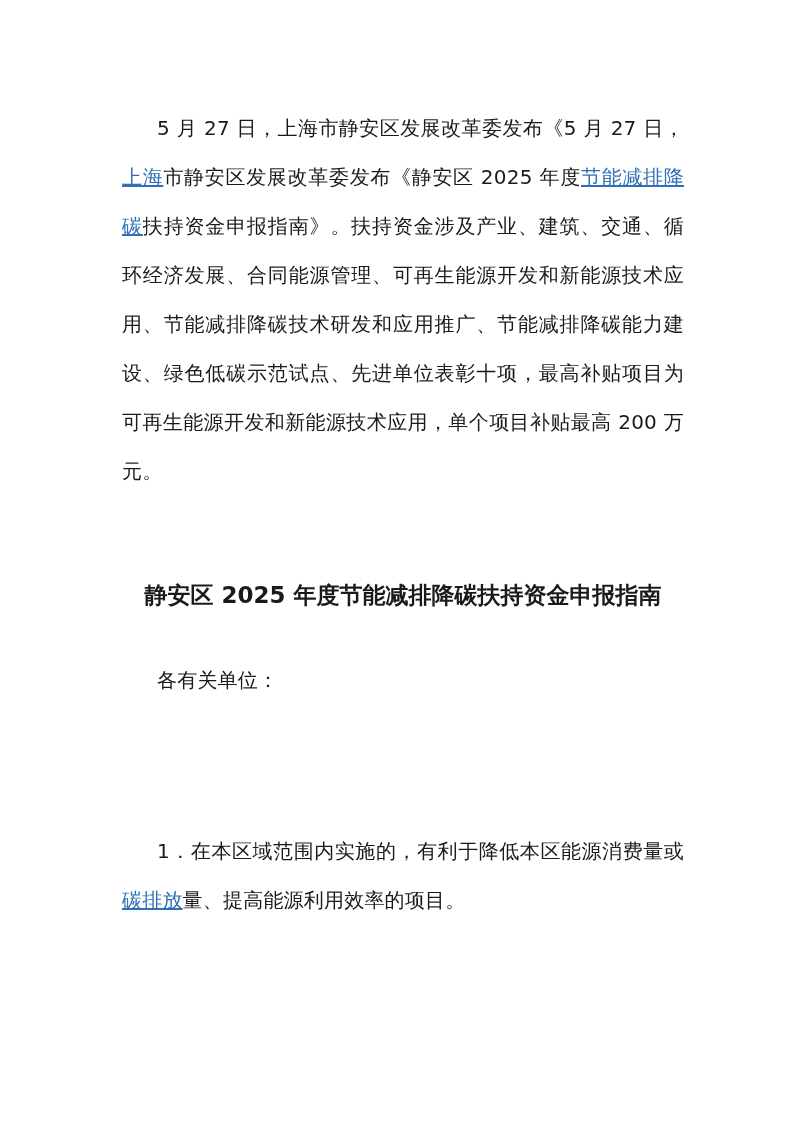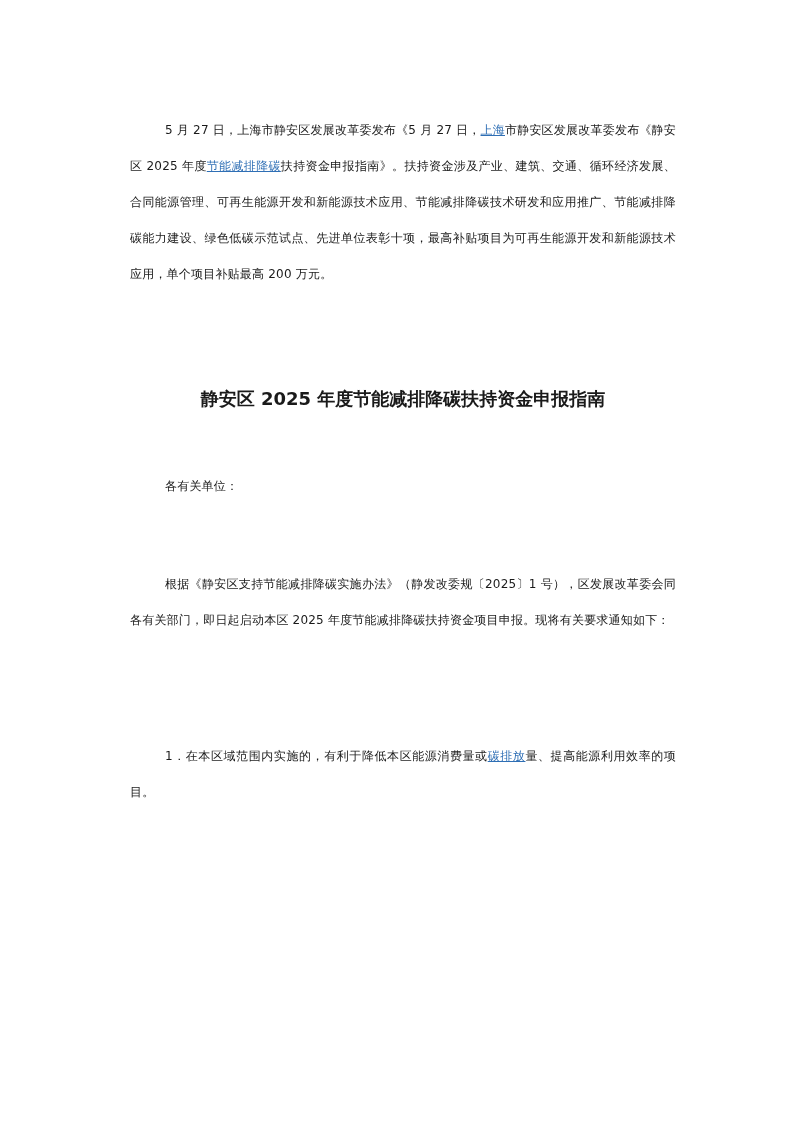--- a/index.html
+++ b/index.html
@@ -1,21 +1,21 @@
 <!DOCTYPE html>
 <html><head>
 <meta charset="utf-8">
 <style>
   html, body { margin: 0; padding: 0; background: #ffffff; }
   body { width: 793px; height: 1122px; position: relative; overflow: hidden;
          font-family: "DejaVu Sans", "Liberation Sans", sans-serif; color: #1a1a1a; }
   .page { position: absolute; left: 118px; top: 100px; width: 570px; }
-  .para { font-size: 12px; line-height: 36px; margin: 12px; text-align: justify; text-indent: 35px; letter-spacing: 0.2px; }
+  .para { font-size: 20px; line-height: 49px; margin: 4px; text-align: justify; text-indent: 35px; letter-spacing: 0.2px; }
   .gap { height: 38px; }
-  .title { font-size: 18px; font-weight: bold; text-align: center; line-height: 38px; margin: 0; }
+  .title { font-size: 23px; font-weight: bold; text-align: center; line-height: 38px; margin: 0; }
   a.link { color: #2f6fb5; text-decoration: underline; }
 </style>
 </head>
 <body>
 
 <div class="page">
   <p class="para"><span>5 月 27 日，上海市静安区发展改革委发布《5 月 27 日，</span><a class="link">上海</a><span>市静安区发展改革委发布《静安区 2025 年度</span><a class="link">节能减排降碳</a><span>扶持资金申报指南》。扶持资金涉及产业、建筑、交通、循环经济发展、合同能源管理、可再生能源开发和新能源技术应用、节能减排降碳技术研发和应用推广、节能减排降碳能力建设、绿色低碳示范试点、先进单位表彰十项，最高补贴项目为可再生能源开发和新能源技术应用，单个项目补贴最高 200 万元。</span></p>
 
   <div class="gap"></div>
 
@@ -23,21 +23,20 @@
   <div class="gap"></div>
 
   <p class="title">静安区 2025 年度节能减排降碳扶持资金申报指南</p>
 
   <div class="gap"></div>
 
   <p class="para">各有关单位：</p>
 
   <div class="gap"></div>
 
-  <p class="para">根据《静安区支持节能减排降碳实施办法》（静发改委规〔2025〕1 号），区发展改革委会同各有关部门，即日起启动本区 2025 年度节能减排降碳扶持资金项目申报。现将有关要求通知如下：</p>
 
   <div class="gap"></div>
 
 
   <div class="gap"></div>
 
   <p class="para"><span>1．在本区域范围内实施的，有利于降低本区能源消费量或</span><a class="link">碳排放</a><span>量、提高能源利用效率的项目。</span></p>
 </div>
 
 </body></html>

